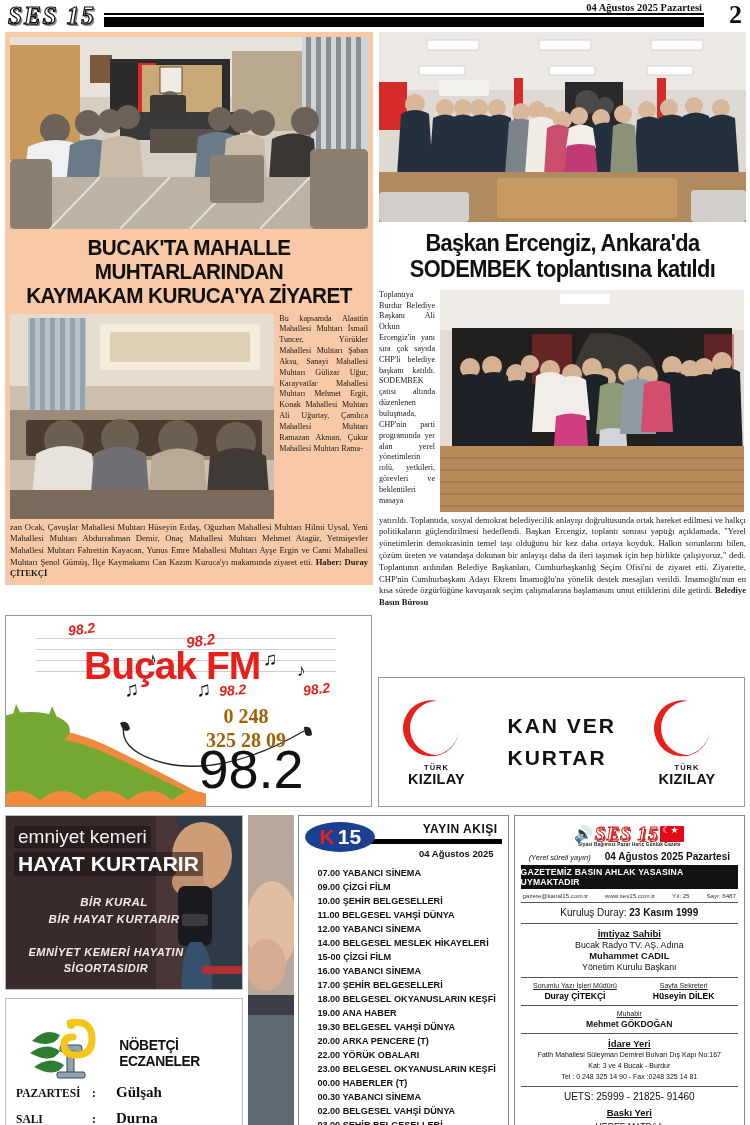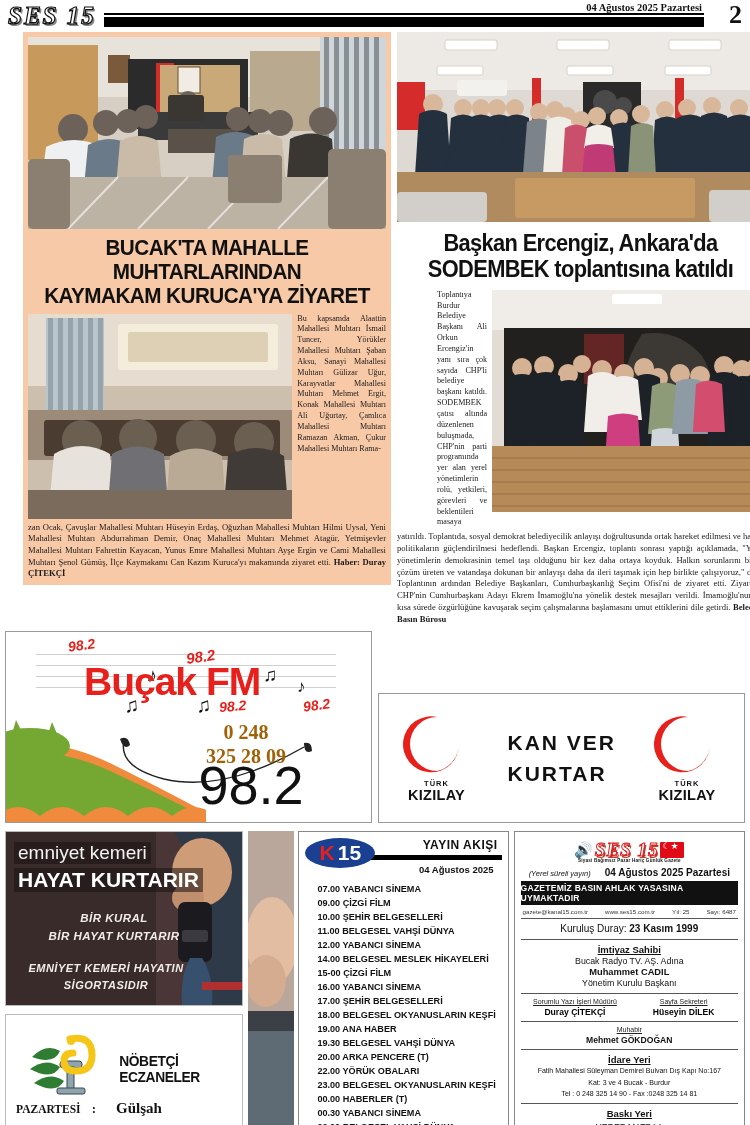--- a/index.html
+++ b/index.html
@@ -43,21 +43,21 @@
     font-family: "Liberation Serif", serif;
   }
   .mh-page {
     position: absolute; right: 8px; top: 0px;
     font-size: 26px; font-weight: bold; color: #111;
     font-family: "Liberation Serif", serif;
   }
 
   
   .top-wrap { display: flex; gap: 6px; padding: 0 5px; }
-  .col-left { width: 368px; margin-left: 18px; }
+  .col-left { width: 368px; }
   .col-right { width: 367px; }
 
   
   .story-left {
     background: #f8c9a7;
     padding: 5px;
   }
   .photo {
     background: #bcae9e;
     position: relative;
@@ -109,21 +109,20 @@
     padding: 9px 0 7px;
     transform: scaleX(0.93);
   }
   .right-body { display: flex; gap: 5px; }
   .col-narrow2 {
     width: 56px;
     font-size: 8.1px;
     line-height: 1.34;
     text-align: justify;
     color: #1a1a1a;
-    margin-left: 40px;
   }
   .photo.p4 { width: 304px; height: 222px; }
   .right-tail {
     font-size: 8.6px;
     line-height: 1.37;
     text-align: justify;
     color: #1a1a1a;
     padding-top: 3px;
   }
 
@@ -844,18 +843,19 @@
       </div>
       <div class="im-rule"></div>
       <div class="im-center im-sm" style="padding-top:3px">Muhabir</div>
       <div class="im-center im-smb" style="padding-bottom:3px">Mehmet GÖKDOĞAN</div>
       <div class="im-rule"></div>
       <div class="im-center im-h">İdare Yeri</div>
       <div class="im-center im-addr">Fatih Mahallesi  Süleyman Demirel Bulvarı Dış Kapı No:167</div>
       <div class="im-center im-addr">Kat: 3 ve 4  Bucak - Burdur</div>
       <div class="im-center im-addr" style="padding-bottom:3px">Tel : 0 248 325 14 90 -  Fax :0248 325 14 81</div>
       <div class="im-rule"></div>
+      <div class="im-center im-uets">UETS: 25999 - 21825- 91460</div>
       <div class="im-center im-h">Baskı Yeri</div>
       <div class="im-center im-n" style="padding-top:3px">HEDEF MATBAA</div>
 
     </div>
   </div>
 </div>
 
 </body></html>

